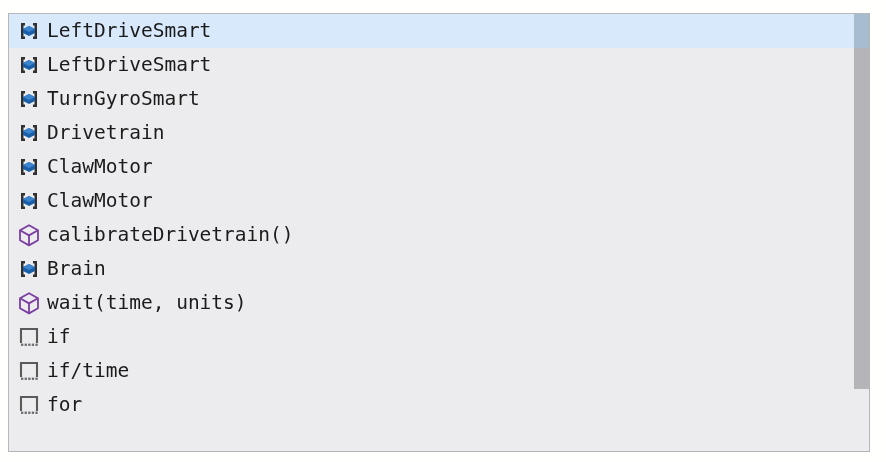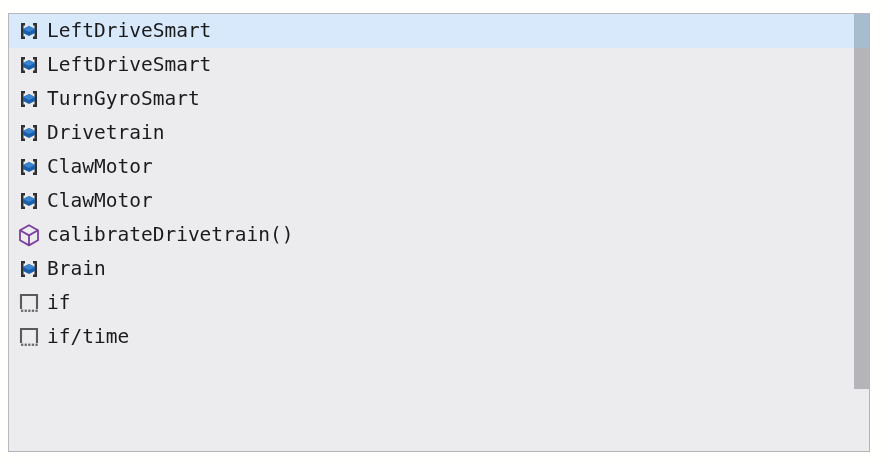--- a/index.html
+++ b/index.html
@@ -185,20 +185,30 @@
             <path d="M21 5 H17 V7.5 H18.5 V18.5 H17 V21 H21 Z" fill="#303030"></path>
             <path d="M13 8 L19 11 L19 15 L13 18 L7 15 L7 11 Z" fill="#1b5fa8"></path>
             <path d="M13 8 L19 11 L13 14 L7 11 Z" fill="#3b84cf"></path>
           </svg>
         </span>
         <span class="row-label">Brain</span>
       </div>
       <div class="row">
         <span class="row-icon">
           <svg width="26" height="26" viewBox="0 0 26 26" aria-hidden="true">
+            <path d="M13 3.2 L22 8.3 L22 18.3 L13 23.4 L4 18.3 L4 8.3 Z" fill="none" stroke="#7b3fa0" stroke-width="1.8" stroke-linejoin="round"></path>
+            <path d="M4 8.3 L13 13.4 L22 8.3" fill="none" stroke="#7b3fa0" stroke-width="1.8" stroke-linejoin="round"></path>
+            <path d="M13 13.4 L13 23.4" fill="none" stroke="#7b3fa0" stroke-width="1.8"></path>
+          </svg>
+        </span>
+        <span class="row-label">wait(time, units)</span>
+      </div>
+      <div class="row">
+        <span class="row-icon">
+          <svg width="26" height="26" viewBox="0 0 26 26" aria-hidden="true">
             <path d="M5 19 L5 5 L21 5 L21 19" fill="none" stroke="#5a5a5a" stroke-width="2.1"></path>
             <rect x="5" y="19.6" width="2.3" height="2.3" fill="#6a6a6a"></rect>
             <rect x="8.6" y="19.6" width="2.3" height="2.3" fill="#6a6a6a"></rect>
             <rect x="12.2" y="19.6" width="2.3" height="2.3" fill="#6a6a6a"></rect>
             <rect x="15.8" y="19.6" width="2.3" height="2.3" fill="#6a6a6a"></rect>
             <rect x="19.4" y="19.6" width="2.3" height="2.3" fill="#6a6a6a"></rect>
           </svg>
         </span>
         <span class="row-label">if</span>
       </div>
@@ -208,20 +218,33 @@
             <path d="M5 19 L5 5 L21 5 L21 19" fill="none" stroke="#5a5a5a" stroke-width="2.1"></path>
             <rect x="5" y="19.6" width="2.3" height="2.3" fill="#6a6a6a"></rect>
             <rect x="8.6" y="19.6" width="2.3" height="2.3" fill="#6a6a6a"></rect>
             <rect x="12.2" y="19.6" width="2.3" height="2.3" fill="#6a6a6a"></rect>
             <rect x="15.8" y="19.6" width="2.3" height="2.3" fill="#6a6a6a"></rect>
             <rect x="19.4" y="19.6" width="2.3" height="2.3" fill="#6a6a6a"></rect>
           </svg>
         </span>
         <span class="row-label">if/time</span>
       </div>
+      <div class="row">
+        <span class="row-icon">
+          <svg width="26" height="26" viewBox="0 0 26 26" aria-hidden="true">
+            <path d="M5 19 L5 5 L21 5 L21 19" fill="none" stroke="#5a5a5a" stroke-width="2.1"></path>
+            <rect x="5" y="19.6" width="2.3" height="2.3" fill="#6a6a6a"></rect>
+            <rect x="8.6" y="19.6" width="2.3" height="2.3" fill="#6a6a6a"></rect>
+            <rect x="12.2" y="19.6" width="2.3" height="2.3" fill="#6a6a6a"></rect>
+            <rect x="15.8" y="19.6" width="2.3" height="2.3" fill="#6a6a6a"></rect>
+            <rect x="19.4" y="19.6" width="2.3" height="2.3" fill="#6a6a6a"></rect>
+          </svg>
+        </span>
+        <span class="row-label">for</span>
+      </div>
     </div>
 
   <div id="scrollbar-track" style="background: rgb(236, 236, 239);">
     <div id="scrollbar-thumb" style="top: 0px; height: 375px; background: rgb(181, 181, 185);">
       <div id="thumb-tint"></div>
     </div>
   </div>
 
 </div>
 

